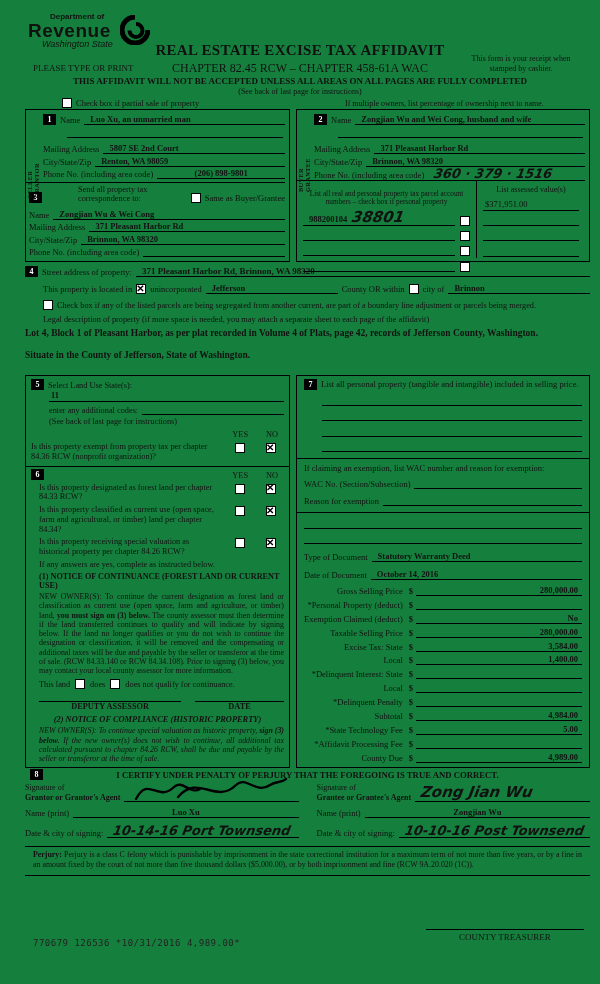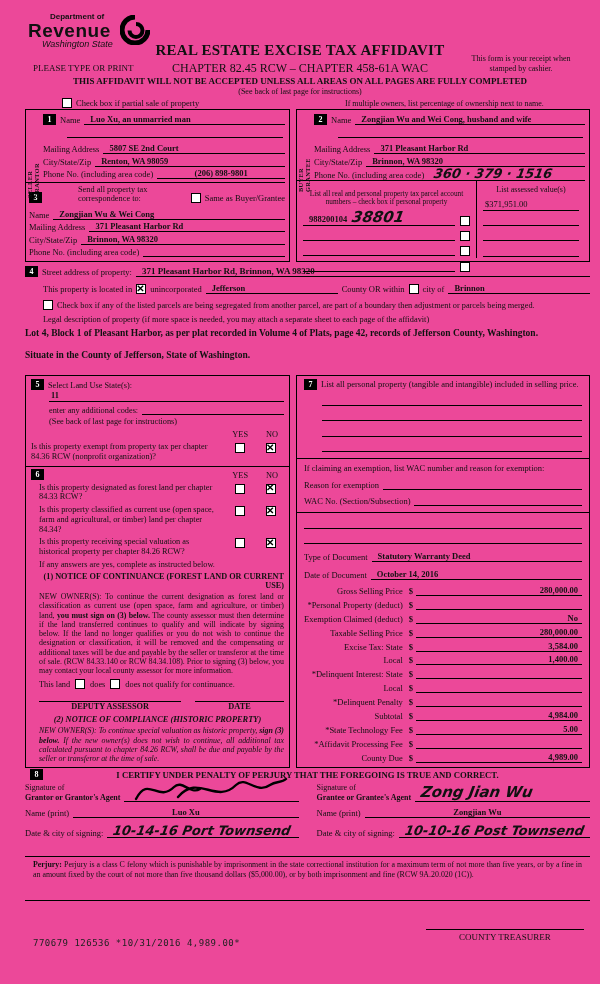--- a/index.html
+++ b/index.html
@@ -1,16 +1,16 @@
 <!DOCTYPE html>
 <html><head>
 <meta charset="utf-8">
 <style>
   html,body{margin:0;padding:0;background:#e8e8e8;}
-  .page{position:relative;width:600px;height:984px;background:#ec4899;margin:0 auto;
+  .page{position:relative;width:600px;height:984px;background:#15803d;margin:0 auto;
         font-family:"Liberation Serif", serif;color:#111;overflow:hidden;}
   
   .numbox{display:inline-block;min-width:13px;height:11px;background:#000;color:#fff;
           font-size:8px;font-weight:bold;text-align:center;line-height:11px;flex:0 0 auto;}
   .cb{display:inline-block;width:8px;height:8px;border:1px solid #000;position:relative;
       vertical-align:-1px;flex:0 0 auto;background:#fff;}
   .cb.checked::after{content:"✕";position:absolute;left:-1px;top:-2.5px;font-size:10px;font-weight:bold;color:#000;}
   .row{display:flex;align-items:flex-end;gap:4px;}
   .lbl{white-space:nowrap;}
   .uv{flex:1 1 auto;border-bottom:1px solid #000;font-weight:bold;padding:0 6px;white-space:nowrap;min-height:10px;}
@@ -85,22 +85,22 @@
   
   .sec8{left:25px;top:768px;width:565px;}
   .certify{position:relative;text-align:center;font-size:8.7px;font-weight:bold;padding-top:2px;}
   .certify .numbox{position:absolute;left:5px;top:1px;}
   .sigcols{display:flex;gap:18px;margin-top:3px;}
   .sigcol{flex:1;}
   .siglabel{font-size:8px;line-height:1.2;}
   .sigrow{display:flex;align-items:flex-end;gap:4px;}
   .sigfield{flex:1;border-bottom:1px solid #000;position:relative;min-height:14px;}
   .nprow{display:flex;align-items:flex-end;gap:4px;font-size:8.5px;margin-top:5px;}
-  .perjury{border-top:1.2px solid #000;border-bottom:1.2px solid #000;margin-top:18px;
-           padding:3px 8px 19px 8px;font-size:7.9px;line-height:1.3;text-align:justify;}
+  .perjury{border-top:1.2px solid #000;border-bottom:1.2px solid #000;margin-top:8px;
+           padding:3px 8px 4px 8px;font-size:7.9px;line-height:1.3;text-align:justify;}
   
   .stamp{left:33px;top:938px;font-family:"DejaVu Sans Mono",monospace;font-size:9px;letter-spacing:0.5px;color:#222;}
   .treas{left:426px;top:929px;width:158px;border-top:1px solid #000;text-align:center;font-size:9px;padding-top:2px;}
 </style>
 </head>
 <body>
 
 <div class="page">
 
   <div class="abs logo">
@@ -250,21 +250,21 @@
       <span class="cb checked"></span>
       <span class="lbl">unincorporated</span>
       <span class="uv" style="max-width:120px;">Jefferson</span>
       <span class="lbl">County OR  within</span>
       <span class="cb"></span>
       <span class="lbl">city of</span>
       <span class="uv" style="max-width:140px;">Brinnon</span>
     </div>
     <div class="row" style="margin-left:18px;margin-top:6px;align-items:center;">
       <span class="cb"></span>
-      <span style="font-size:8.3px;">Check box if any of the listed parcels are being segregated from another parcel, are part of a boundary then adjustment or parcels being merged.</span>
+      <span style="font-size:8.3px;">Check box if any of the listed parcels are being segregated from another current, are part of a boundary line adjustment or parcels being merged.</span>
     </div>
     <div style="margin-left:18px;margin-top:5px;font-size:8.3px;">Legal description of property (if more space is needed, you may attach a separate sheet to each page of the affidavit)</div>
     <div class="legal">Lot 4, Block 1 of Pleasant Harbor, as per plat recorded in Volume 4 of Plats, page 42, records of Jefferson County, Washington.</div>
     <div class="situate">Situate in the County of Jefferson, State of Washington.</div>
   </div>
 
   <div class="abs midl">
     <div class="row">
       <span class="numbox">5</span>
       <span class="lbl">Select Land Use State(s):</span>
@@ -311,21 +311,21 @@
       </span>
     </div>
     <div class="qrow" style="margin-left:8px;">
       <span class="qtext">Is this property receiving special valuation as historical property per chapter 84.26 RCW?</span>
       <span class="qboxes">
         <span class="cb"></span>
         <span class="cb checked"></span>
       </span>
     </div>
     <div style="margin-left:8px;margin-top:3px;">If any answers are yes, complete as instructed below.</div>
-    <div class="b" style="margin-left:8px;margin-top:3px;font-size:8.2px;text-align:right;">(1) NOTICE OF CONTINUANCE (FOREST LAND OR CURRENT USE)</div>
+    <div class="b" style="margin-left:8px;margin-top:3px;font-size:8.2px;">(1) NOTICE OF CONTINUANCE (FOREST LAND OR CURRENT USE)</div>
     <div class="para" style="margin-left:8px;"><span>NEW OWNER(S): To continue the current designation as forest land or classification as current use (open space, farm and agriculture, or timber) land, </span><b>you must sign on (3) below.</b><span>  The county assessor must then determine if the land transferred continues to qualify and will indicate by signing below.  If the land no longer qualifies or you do not wish to continue the designation or classification, it will be removed and the compensating or additional taxes will be due and payable by the seller or transferor at the time of sale.  (RCW 84.33.140 or RCW 84.34.108).  Prior to signing (3) below, you may contact your local county assessor for more information.</span></div>
     <div class="row" style="margin-left:8px;margin-top:4px;align-items:center;gap:5px;">
       <span>This land</span>
       <span class="cb"></span>
       <span>does</span>
       <span class="cb"></span>
       <span>does not qualify for continuance.</span>
     </div>
     <div class="sigpair" style="margin-left:8px;">
       <span class="a"></span>
@@ -347,26 +347,26 @@
       <span style="line-height:1.25;">List all personal property (tangible and intangible) included in selling price.</span>
     </div>
     <div style="margin-left:18px;">
       <div class="ull"></div>
       <div class="ull"></div>
       <div class="ull"></div>
       <div class="ull"></div>
     </div>
     <div style="border-top:1.2px solid #000;margin:6px -7px 4px -7px;"></div>
     <div>If claiming an exemption, list WAC number and reason for exemption:</div>
+    <div class="row" style="margin-top:5px;">
+      <span class="lbl">WAC No. (Section/Subsection)</span>
+      <span class="uv"></span>
+    </div>
     <div class="row" style="margin-top:6px;">
       <span class="lbl">Reason for exemption</span>
-      <span class="uv"></span>
-    </div>
-    <div class="row" style="margin-top:5px;">
-      <span class="lbl">WAC No. (Section/Subsection)</span>
       <span class="uv"></span>
     </div>
     <div style="border-top:1.2px solid #000;margin:6px -7px 0 -7px;"></div>
     <div class="ull"></div>
     <div class="ull"></div>
     <div class="row" style="margin-top:7px;">
       <span class="lbl">Type of Document</span>
       <span class="uv">Statutory Warranty Deed</span>
     </div>
     <div class="row" style="margin-top:7px;">

